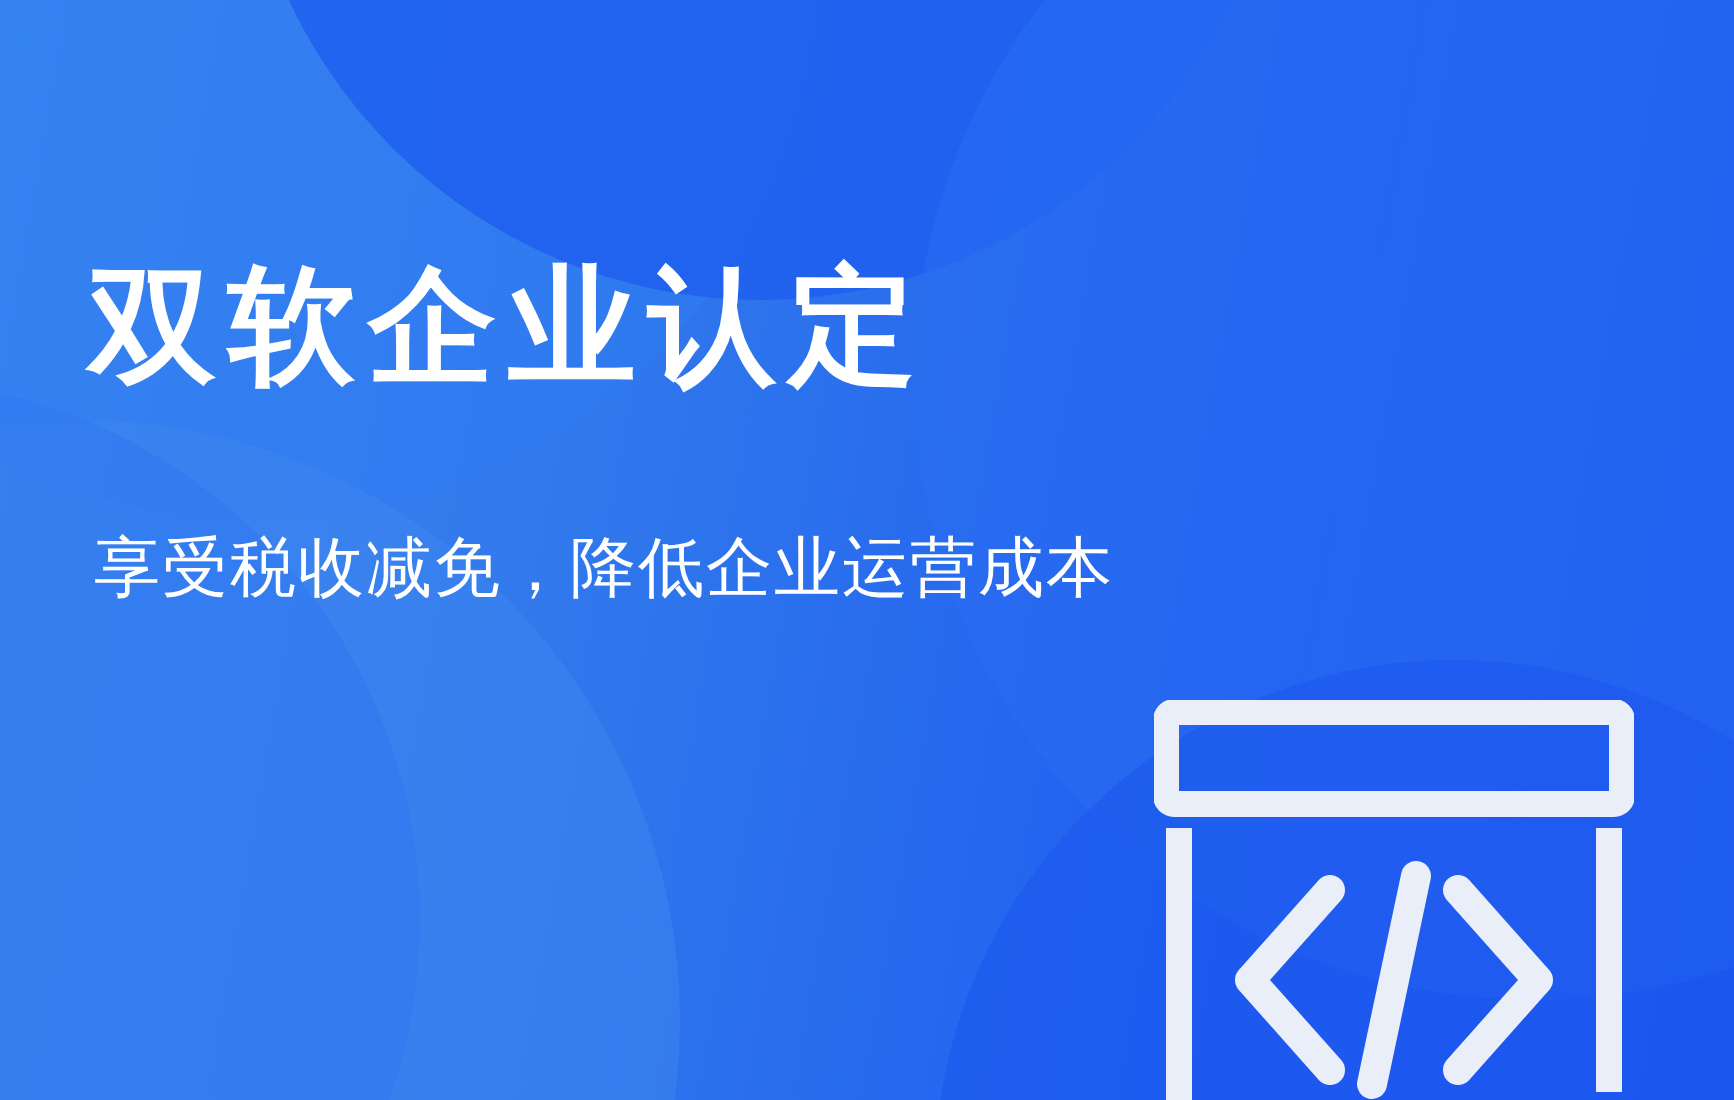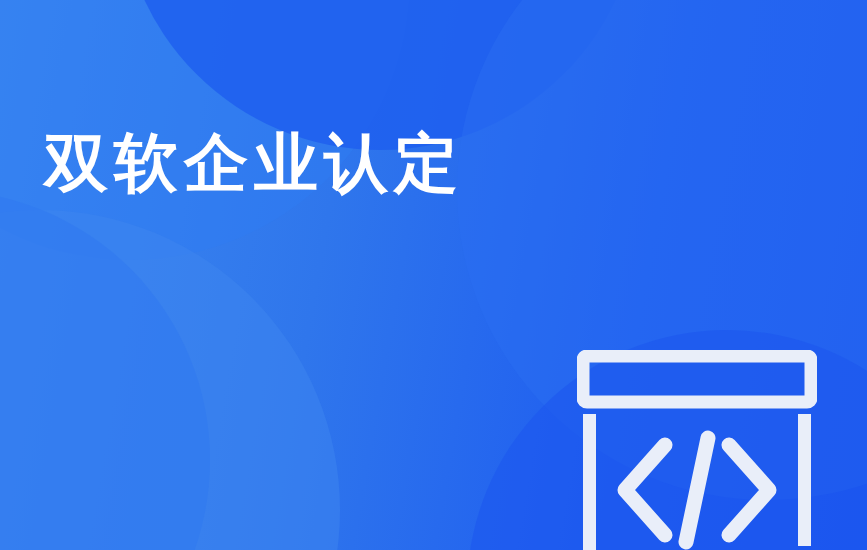--- a/index.html
+++ b/index.html
@@ -133,20 +133,21 @@
   <div class="blob blob-top-mid"></div>
   <div class="blob blob-right"></div>
   <div class="blob blob-bottom-left"></div>
   <div class="blob blob-bottom-left2"></div>
   <div class="blob blob-bottom-right"></div>
 
   <div class="content">
 
     <div class="title">双软企业认定</div>
 
+    <div class="subtitle">享受税收减免，降低企业运营成本</div>
 
 
     <div class="code-icon">
       <svg width="240" height="230" viewBox="0 0 240 230" xmlns="http://www.w3.org/2000/svg">
 
         <rect x="6" y="6" width="228" height="46" rx="4" ry="4" fill="none" stroke="#e9eef9" stroke-width="13"></rect>
 
         <path d="M12.5 64 L12.5 217.5 L205 217.5" fill="none" stroke="#e9eef9" stroke-width="13" stroke-linecap="butt"></path>
         <path d="M227.5 64 L227.5 196" fill="none" stroke="#e9eef9" stroke-width="13" stroke-linecap="butt"></path>
 

